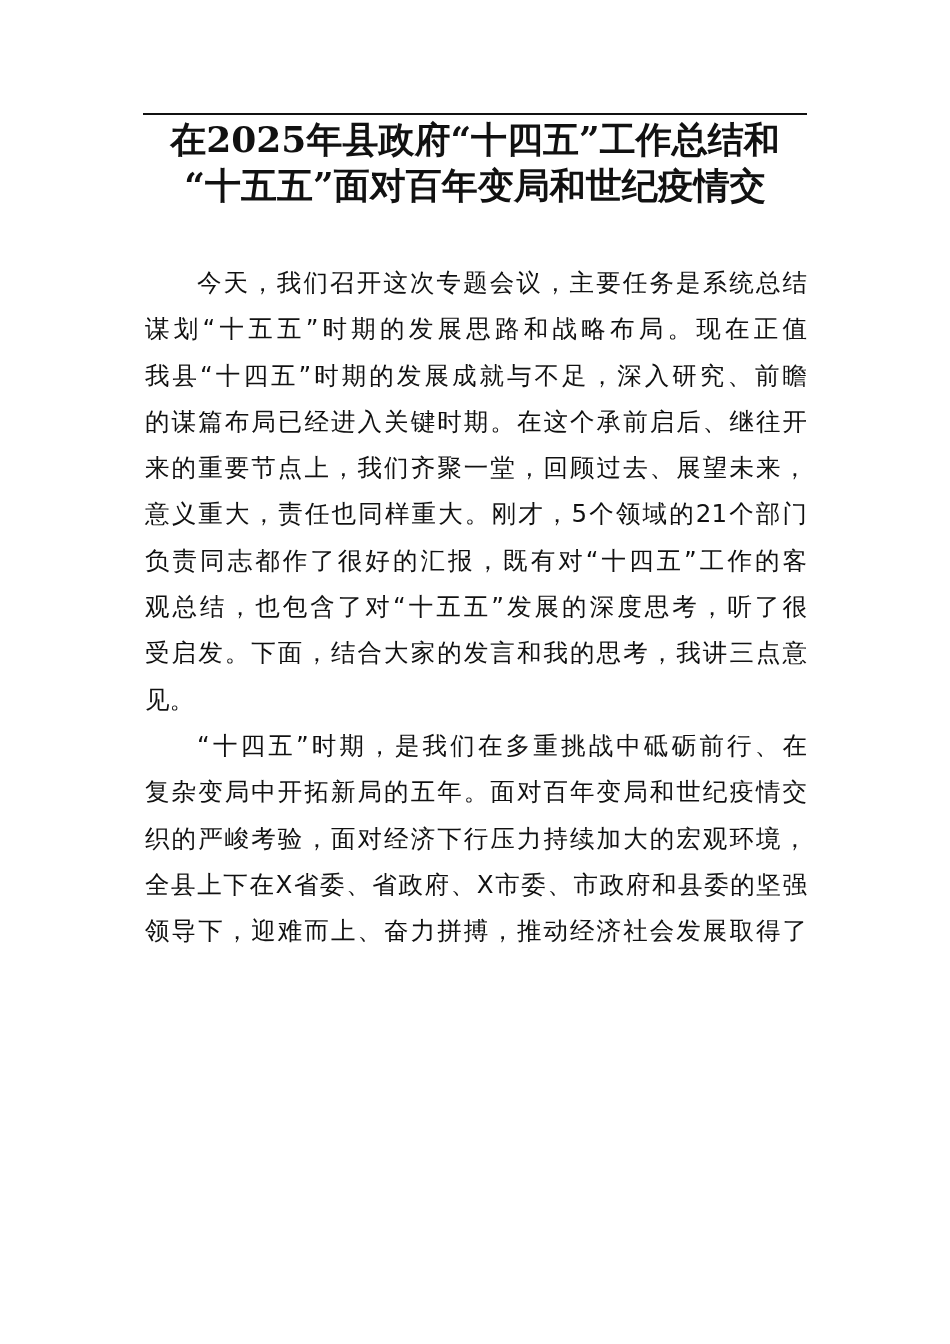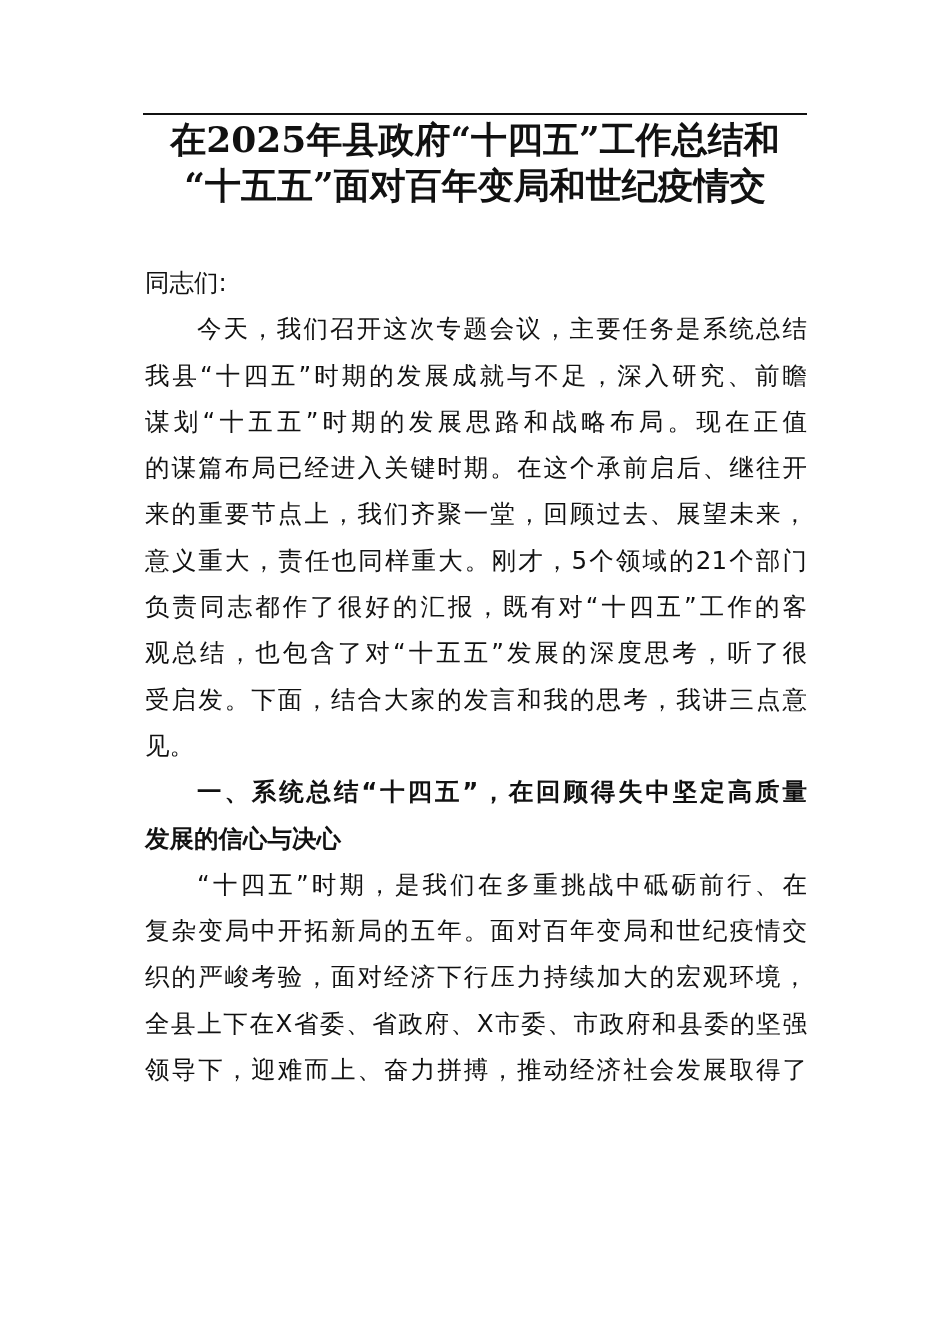--- a/index.html
+++ b/index.html
@@ -77,39 +77,34 @@
 
 <div class="page">
   <div class="top-rule"></div>
 
   <h1 class="title">
     <span class="line">在2025年县政府“十四五”工作总结和</span>
     <span class="line">“十五五”面对百年变局和世纪疫情交</span>
   </h1>
 
   <div class="body">
-    <span class="line-row last">同志们:</span>
 
     <div>
       <span class="line-row indent">今天，我们召开这次专题会议，主要任务是系统总结</span>
+      <span class="line-row">谋划“十五五”时期的发展思路和战略布局。现在正值</span>
       <span class="line-row">我县“十四五”时期的发展成就与不足，深入研究、前瞻</span>
-      <span class="line-row">谋划“十五五”时期的发展思路和战略布局。现在正值</span>
       <span class="line-row">的谋篇布局已经进入关键时期。在这个承前启后、继往开</span>
       <span class="line-row">来的重要节点上，我们齐聚一堂，回顾过去、展望未来，</span>
       <span class="line-row">意义重大，责任也同样重大。刚才，5个领域的21个部门</span>
       <span class="line-row">负责同志都作了很好的汇报，既有对“十四五”工作的客</span>
       <span class="line-row">观总结，也包含了对“十五五”发展的深度思考，听了很</span>
       <span class="line-row">受启发。下面，结合大家的发言和我的思考，我讲三点意</span>
       <span class="line-row last">见。</span>
     </div>
 
-    <div class="heading">
-      <span class="line-row indent">一、系统总结“十四五”，在回顾得失中坚定高质量</span>
-      <span class="line-row last">发展的信心与决心</span>
-    </div>
 
     <div>
       <span class="line-row indent">“十四五”时期，是我们在多重挑战中砥砺前行、在</span>
       <span class="line-row">复杂变局中开拓新局的五年。面对百年变局和世纪疫情交</span>
       <span class="line-row">织的严峻考验，面对经济下行压力持续加大的宏观环境，</span>
       <span class="line-row">全县上下在X省委、省政府、X市委、市政府和县委的坚强</span>
       <span class="line-row">领导下，迎难而上、奋力拼搏，推动经济社会发展取得了</span>
     </div>
   </div>
 </div>

